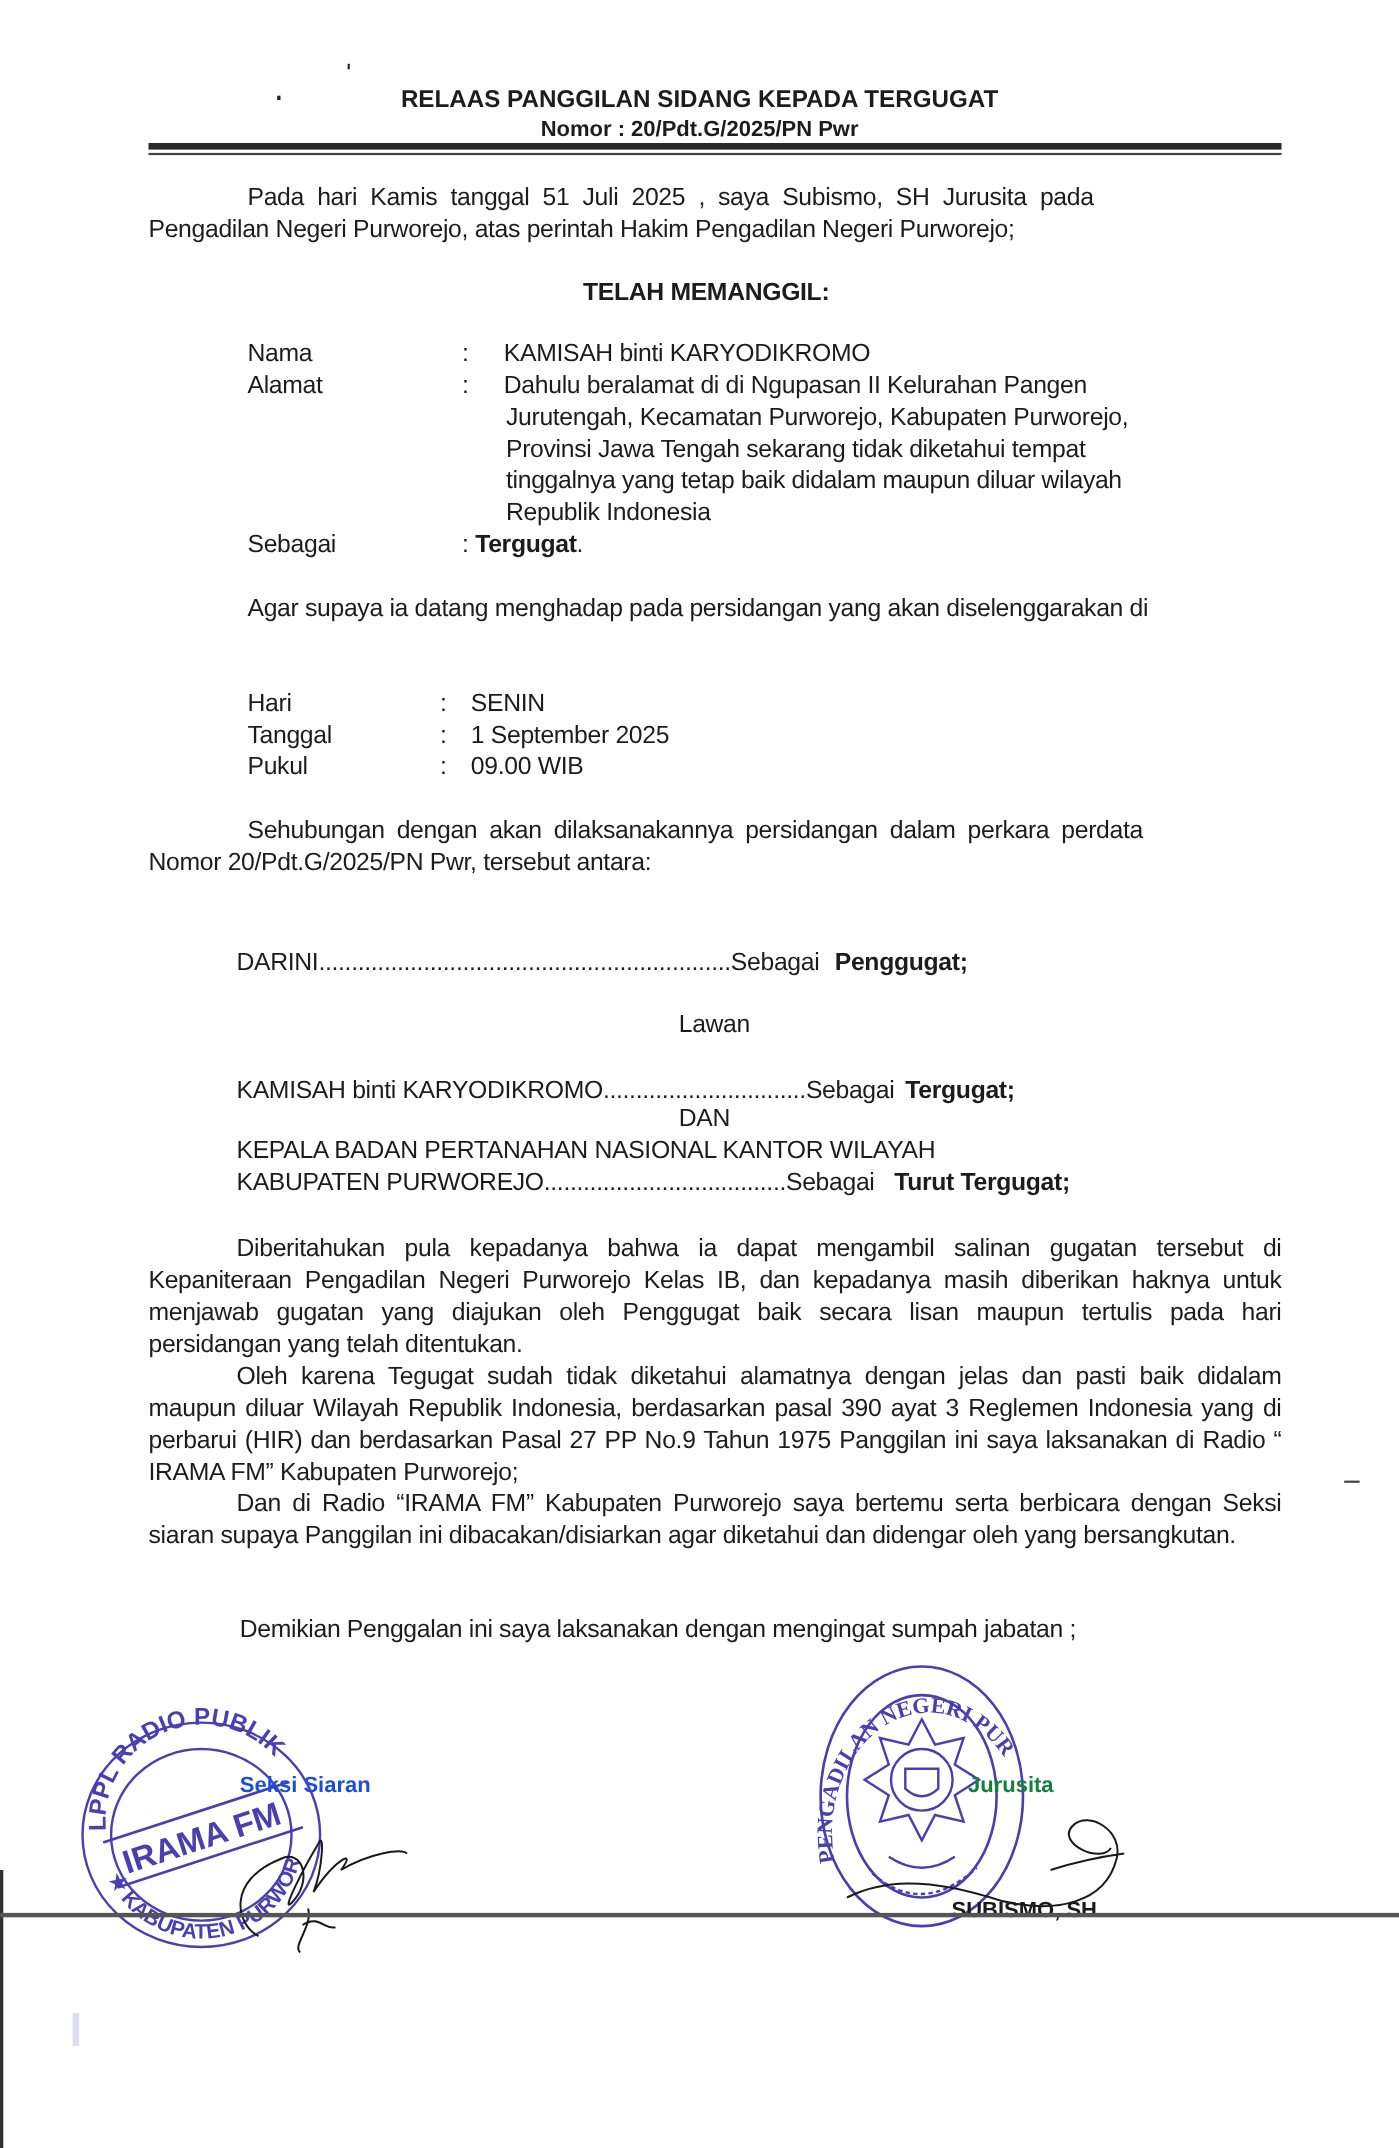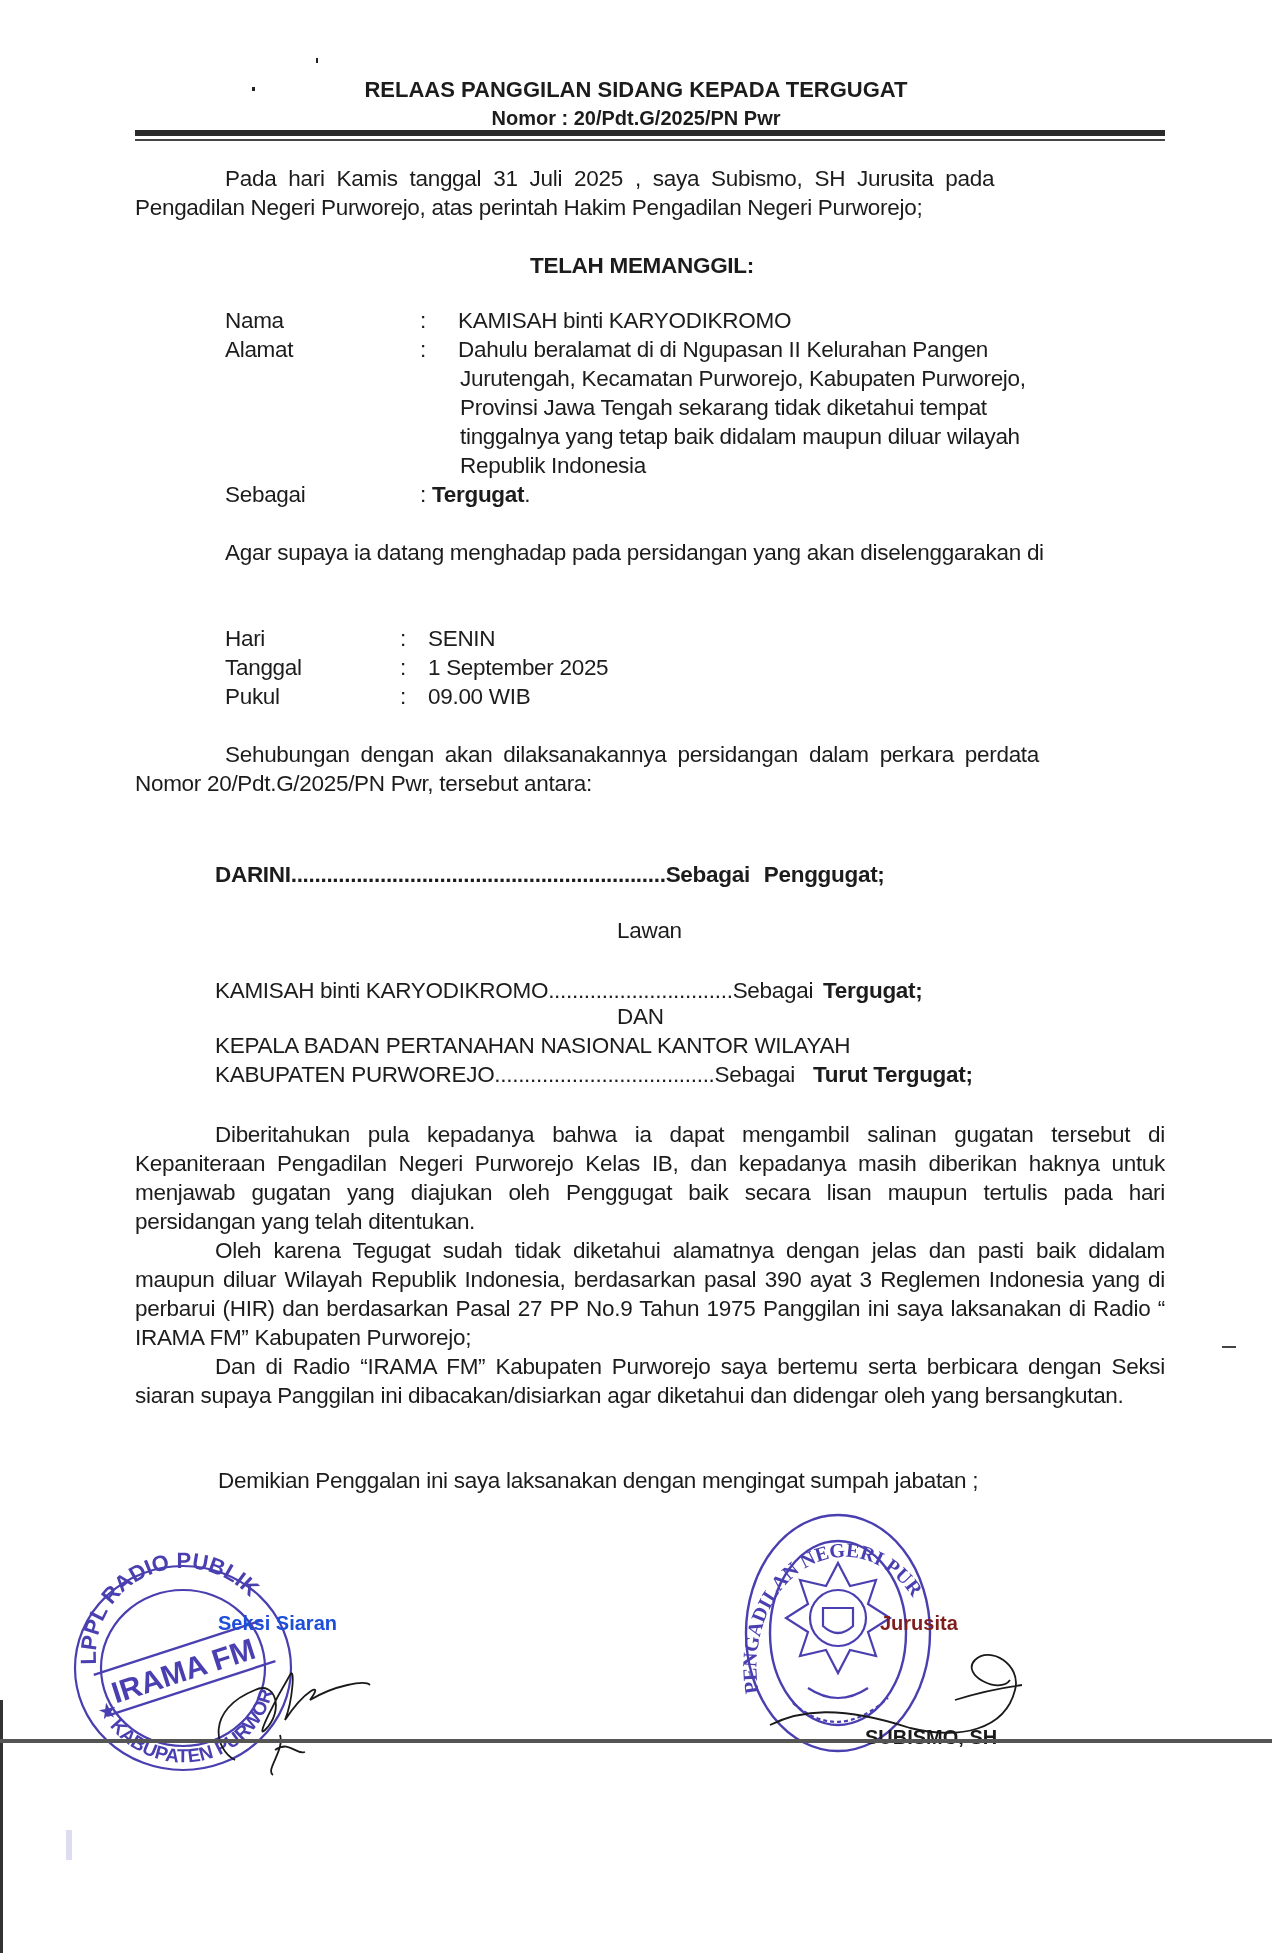--- a/index.html
+++ b/index.html
@@ -33,21 +33,21 @@
 
 <div class="page">
 
   <div class="abs title">RELAAS PANGGILAN SIDANG KEPADA TERGUGAT</div>
   <div class="abs subtitle">Nomor : 20/Pdt.G/2025/PN Pwr</div>
   <div class="abs rule1"></div>
   <div class="abs rule2"></div>
   <div class="speck" style="left:252px;top:87px;width:3px;height:4px;"></div>
   <div class="speck" style="left:316px;top:58px;width:2px;height:5px;"></div>
 
-  <div class="abs txt" style="left:225px;top:166px;word-spacing:6px;">Pada hari  Kamis   tanggal  31 Juli   2025 , saya Subismo, SH Jurusita pada</div>
+  <div class="abs txt" style="left:225px;top:166px;word-spacing:6px;">Pada hari  Kamis   tanggal  51 Juli   2025 , saya Subismo, SH Jurusita pada</div>
   <div class="abs txt" style="left:135px;top:195px;">Pengadilan Negeri Purworejo, atas  perintah Hakim Pengadilan Negeri Purworejo;</div>
 
   <div class="abs txt b" style="left:530px;top:253px;">TELAH MEMANGGIL:</div>
 
   <div class="row" style="top:308px;left:0;width:1272px;">
     <span class="lbl">Nama</span>
     <span class="colon" style="left:420px;">:</span>
     <span class="val" style="left:458px;">KAMISAH binti KARYODIKROMO</span>
   </div>
   <div class="row" style="top:337px;left:0;width:1272px;">
@@ -79,21 +79,21 @@
   </div>
   <div class="row" style="top:684px;left:0;width:1272px;">
     <span class="lbl">Pukul</span>
     <span class="colon" style="left:400px;">:</span>
     <span class="val" style="left:428px;">09.00 WIB</span>
   </div>
 
   <div class="abs txt" style="left:225px;top:742px;word-spacing:5px;text-align:right;">Sehubungan dengan akan dilaksanakannya persidangan dalam perkara   perdata</div>
   <div class="abs txt" style="left:135px;top:771px;">Nomor 20/Pdt.G/2025/PN Pwr, tersebut antara:</div>
 
-  <div class="row" style="top:862px;left:215px;font-weight:bold;">
+  <div class="row" style="top:862px;left:215px;">
     <span>DARINI</span><span>...............................................................</span><span>Sebagai</span>
     <b style="margin-left:8px;">Penggugat;</b>
   </div>
   <div class="abs txt" style="left:617px;top:918px;">Lawan</div>
 
   <div class="row" style="top:978px;left:215px;">
     <span>KAMISAH binti KARYODIKROMO</span><span>...............................</span><span>Sebagai</span>
     <b style="margin-left:4px;">Tergugat;</b>
   </div>
   <div class="abs txt" style="left:617px;top:1004px;">DAN</div>
@@ -144,21 +144,21 @@
     </g>
     <text fill="#4a3fb0" font-family="Liberation Serif, serif" font-weight="bold" font-size="20"><textPath href="#arcCourt" startOffset="2%">PENGADILAN NEGERI PURWOREJO</textPath></text>
     <g fill="none" stroke="#4a3fb0" stroke-width="2.2">
       <polygon points="100,55 112,78 138,72 130,96 152,110 130,124 138,148 112,142 100,165 88,142 62,148 70,124 48,110 70,96 62,72 88,78"></polygon>
       <circle cx="100" cy="110" r="28"></circle>
       <path d="M85,100 L115,100 L115,118 Q100,132 85,118 Z"></path>
       <path d="M70,180 Q100,200 130,180"></path>
       <path d="M55,195 Q100,235 150,190" stroke-dasharray="4 3"></path>
     </g>
   </svg>
-  <div class="abs b" style="left:880px;top:1612px;font-size:20px;color:#7f1d1d;">Jurusita</div>
+  <div class="abs b" style="left:880px;top:1612px;font-size:20px;color:#15803d;">Jurusita</div>
   <svg class="sig" style="left:760px;top:1630px;" width="300" height="120" viewBox="0 0 300 120">
     <path d="M10,95 C 40,80 80,75 150,98 C 200,110 245,100 255,60 C 262,35 230,15 215,30 C 200,45 240,65 250,50 M 195,70 C 220,62 240,58 262,55" fill="none" stroke="#1a1a1a" stroke-width="1.8"></path>
   </svg>
   <div class="abs b" style="left:865px;top:1726px;font-size:20px;color:#1a1a1a;">SUBISMO, SH</div>
 
   <div class="speck" style="left:66px;top:1830px;width:6px;height:30px;background:#d6d3ee;opacity:.8;"></div>
   <div class="scan-left"></div>
   <div class="scan-edge"></div>
 </div>
 

